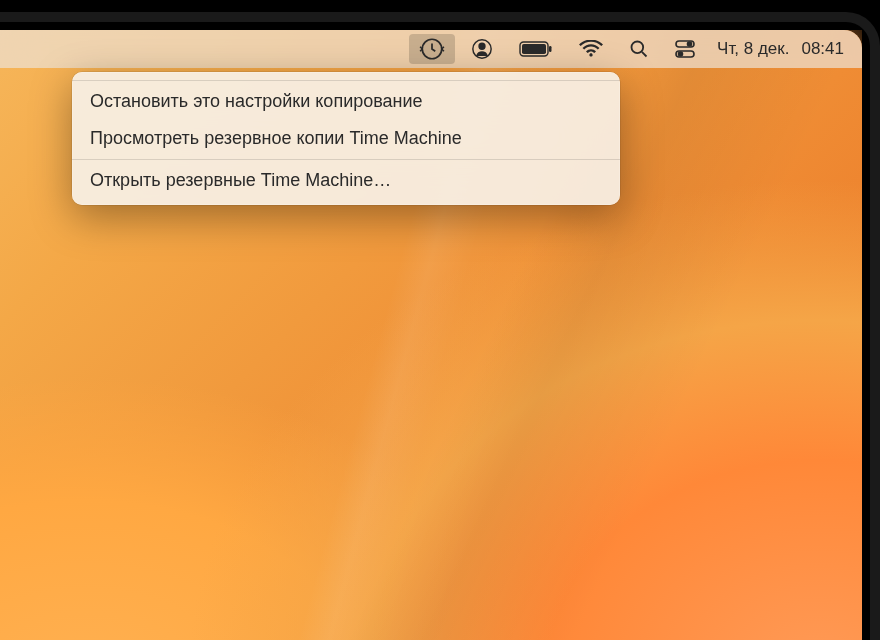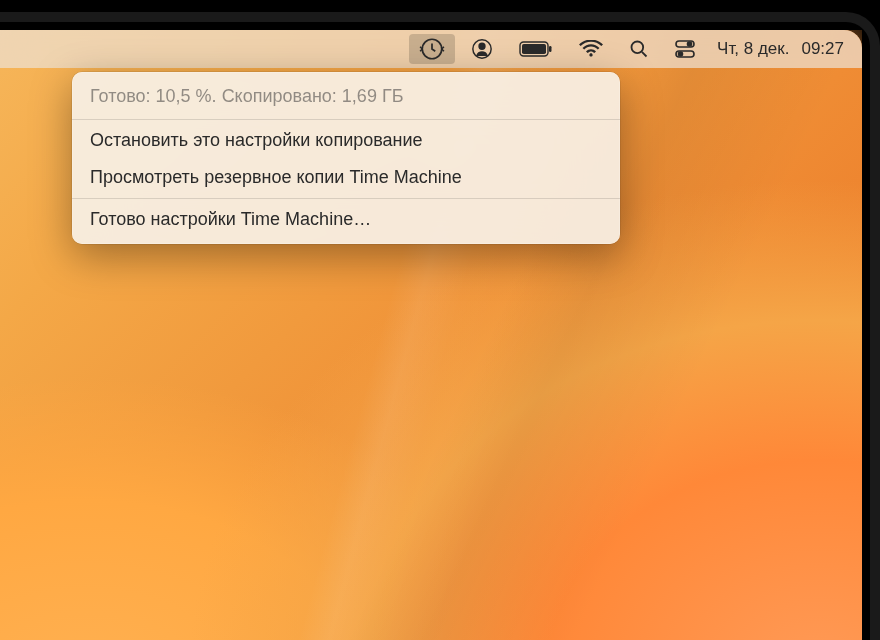--- a/index.html
+++ b/index.html
@@ -203,28 +203,27 @@
             <rect x="1" y="1" width="18" height="6" rx="3"></rect>
             <circle cx="14.5" cy="4" r="2" fill="#2a2a2a"></circle>
             <rect x="1" y="11" width="18" height="6" rx="3"></rect>
             <circle cx="5.5" cy="14" r="2" fill="#2a2a2a"></circle>
           </svg>
         </span>
       </div>
 
       <div class="menubar-datetime">
         <span>Чт, 8 дек.</span>
-        <span>09:27</span>
+        <span>08:41</span>
       </div>
 
     </div>
 
     <div class="dropdown">
-      <div class="dropdown-status">Готово: 10,5 %. Скопировано: 1,69 ГБ</div>
       <div class="dropdown-divider"></div>
       <div class="dropdown-item">Остановить это настройки копирование</div>
       <div class="dropdown-item">Просмотреть резервное копии Time Machine</div>
       <div class="dropdown-divider"></div>
-      <div class="dropdown-item">Готово настройки Time Machine…</div>
+      <div class="dropdown-item">Открыть резервные Time Machine…</div>
     </div>
 
   </div>
 </div>
 
 </body></html>

